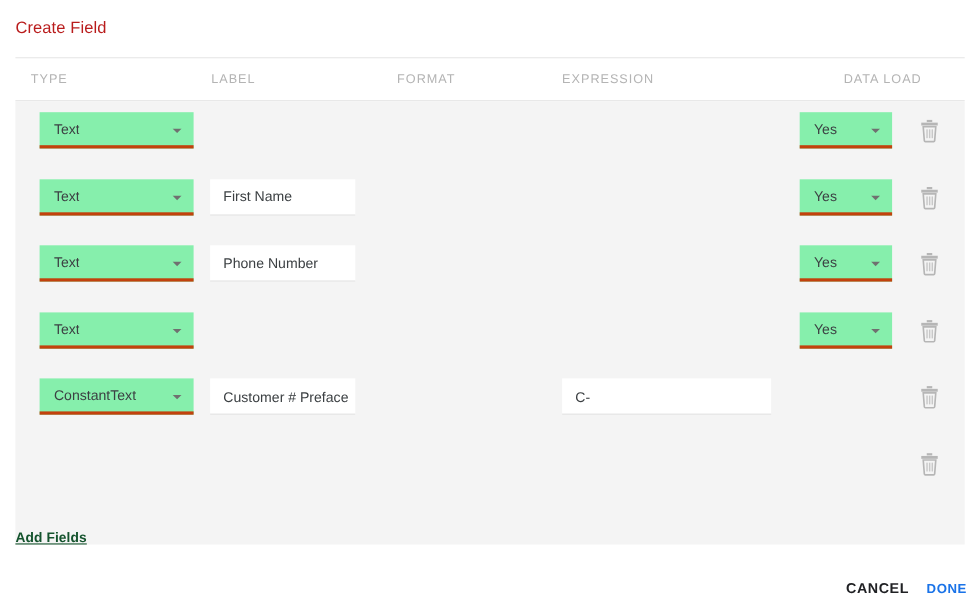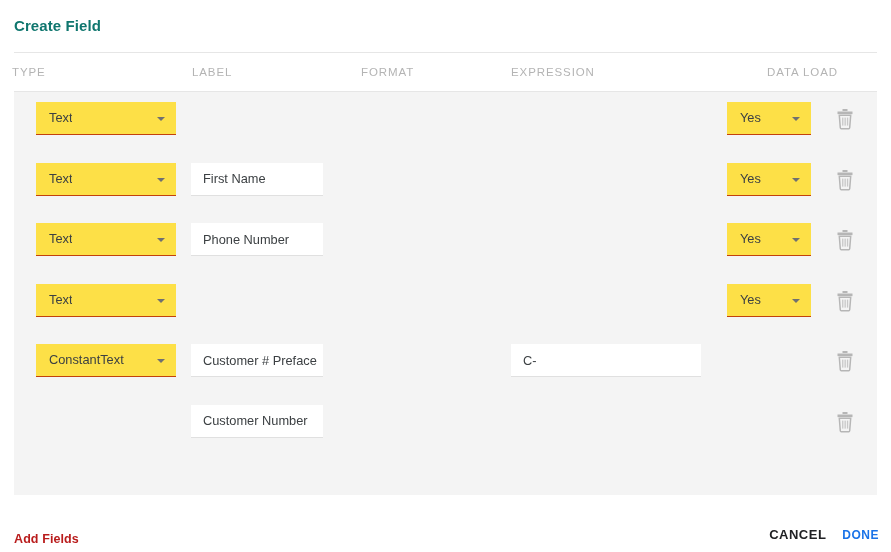--- a/index.html
+++ b/index.html
@@ -15,22 +15,22 @@
     overflow: hidden;
     position: relative;
   }
 
   
   .dialog-title {
     position: absolute;
     left: 14px;
     top: 17px;
     font-size: 15px;
-    font-weight: bold;
-    color: #0f766e;
+    font-weight: normal;
+    color: #b91c1c;
     letter-spacing: 0.1px;
   }
   .title-rule {
     position: absolute;
     left: 14px;
     top: 52px;
     width: 863px;
     height: 1px;
     background: #e6e6e6;
   }
@@ -45,21 +45,21 @@
   }
   .col-header {
     position: absolute;
     top: 13px;
     font-size: 11.5px;
     color: #b4b4b4;
     letter-spacing: 0.9px;
     text-transform: uppercase;
     white-space: nowrap;
   }
-  .ch-type       { left: 12px;  }
+  .ch-type       { left: 28px;  }
   .ch-label      { left: 192px; }
   .ch-format     { left: 361px; }
   .ch-expression { left: 511px; }
   .ch-dataload   { left: 767px; }
 
   .header-rule {
     position: absolute;
     left: 14px;
     top: 91px;
     width: 863px;
@@ -90,22 +90,22 @@
   .cell-label      { left: 177px; width: 132px; }
   .cell-format     { left: 337px; width: 150px; }
   .cell-expression { left: 497px; width: 190px; }
   .cell-dataload   { left: 713px; width: 84px;  }
   .cell-delete     { left: 814px; width: 40px;  }
 
   
   .select-control {
     position: relative;
     height: 33px;
-    background: #fde047;
-    border-bottom: 1px solid #c2410c;
+    background: #86efac;
+    border-bottom: 3px solid #c2410c;
     box-sizing: border-box;
     cursor: pointer;
   }
   .select-control .select-value {
     position: absolute;
     left: 13px;
     top: 8px;
     font-size: 12.8px;
     color: #3c4043;
     white-space: nowrap;
@@ -150,26 +150,27 @@
     background: transparent;
     border: none;
     padding: 0;
   }
   .trash-icon { display: block; }
 
   
   .add-fields-link {
     position: absolute;
     left: 14px;
-    top: 532px;
+    top: 482px;
     font-size: 12.5px;
     font-weight: bold;
-    color: #b91c1c;
+    color: #14532d;
     cursor: pointer;
     letter-spacing: 0.1px;
+    text-decoration: underline;
   }
   .footer-actions {
     position: absolute;
     right: 12px;
     top: 527px;
     display: flex;
     align-items: flex-end;
     gap: 16px;
   }
   .btn-cancel {
@@ -355,21 +356,20 @@
               <path d="M4.3 7.2 h11.4 l-1.0 12.6 a1 1 0 0 1 -1 0.9 h-7.4 a1 1 0 0 1 -1 -0.9 z" fill="none" stroke="#b6b6b6" stroke-width="1.5"></path>
               <rect x="7.1" y="9.6" width="1.3" height="8" fill="#c8c8c8"></rect>
               <rect x="9.5" y="9.6" width="1.3" height="8" fill="#c8c8c8"></rect>
               <rect x="11.9" y="9.6" width="1.3" height="8" fill="#c8c8c8"></rect>
             </svg>
           </span>
         </button>
       </div>
     </div>
     <div class="field-row" style="top: 312.5px;">
-      <div class="cell cell-label"><input type="text" class="text-input" value="Customer Number" style=""></div>
       <div class="cell cell-format"></div>
       <div class="cell cell-expression"></div>
       <div class="cell cell-dataload"></div>
       <div class="cell cell-delete">
         <button class="delete-button">
           <span>
             <svg class="trash-icon" width="20" height="22" viewBox="0 0 20 22" aria-hidden="true">
               <rect x="7.5" y="1" width="5" height="2" fill="#b6b6b6"></rect>
               <rect x="2.5" y="3.5" width="15" height="2.6" fill="#b6b6b6"></rect>
               <path d="M4.3 7.2 h11.4 l-1.0 12.6 a1 1 0 0 1 -1 0.9 h-7.4 a1 1 0 0 1 -1 -0.9 z" fill="none" stroke="#b6b6b6" stroke-width="1.5"></path>

